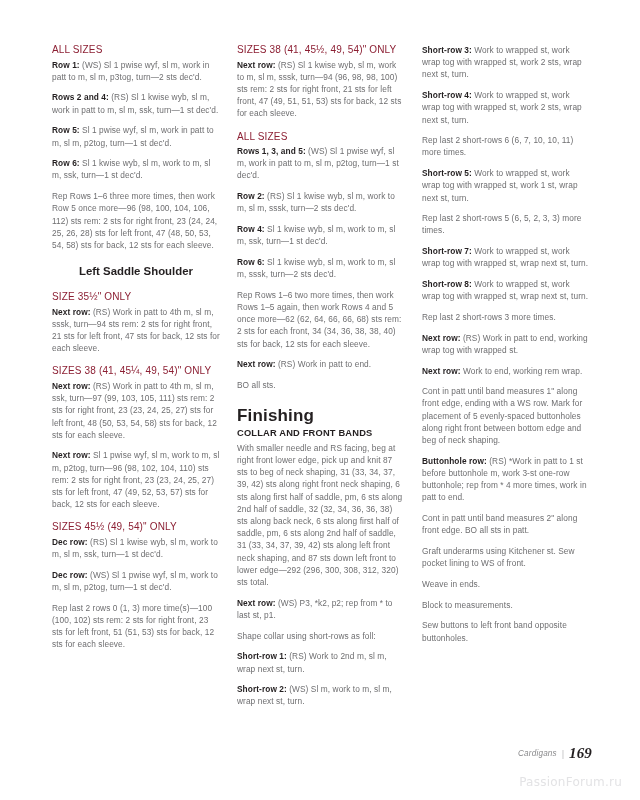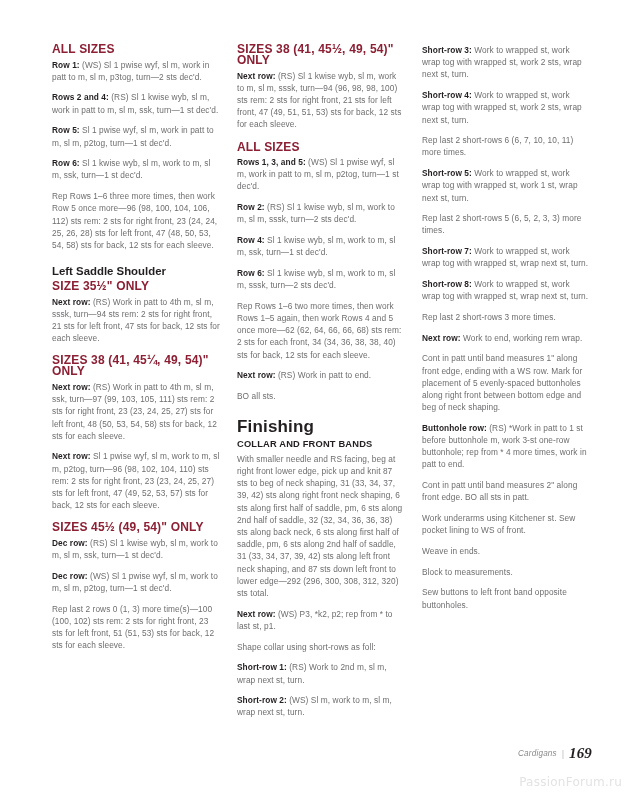--- a/index.html
+++ b/index.html
@@ -40,35 +40,36 @@
     text-align: left;
     letter-spacing: 0.01em;
   }
   .blk .lead {
     font-weight: bold;
     color: #231f20;
   }
   
   .h-size {
     margin: 0 0 3.5px 0;
-    font-size: 12px;
+    font-size: 10px;
     line-height: 11px;
-    font-weight: bold;
+    font-weight: normal;
     color: #8c1f33;
     letter-spacing: 0.015em;
   }
   .h-size.spaced { margin-top: 11px; }
   
   .h-sub {
-    margin: 13px 0 3px 0;
+    margin: 13px 0 13px 0;
     font-size: 11.4px;
     line-height: 14px;
     font-weight: bold;
     color: #231f20;
     letter-spacing: 0;
+    text-align: center;
   }
   
   .h-main {
     margin: 15px 0 1px 0;
     font-size: 17px;
     line-height: 20px;
     font-weight: bold;
     color: #231f20;
     letter-spacing: 0.01em;
   }
@@ -212,30 +213,31 @@
 
 
       <p class="blk"><span>Rep last 2 short-rows 5 (6, 5, 2, 3, 3) more times.</span></p>
 
       <p class="blk"><span class="lead">Short-row 7:</span><span> Work to wrapped st, work wrap tog with wrapped st, wrap next st, turn.</span></p>
 
       <p class="blk"><span class="lead">Short-row 8:</span><span> Work to wrapped st, work wrap tog with wrapped st, wrap next st, turn.</span></p>
 
       <p class="blk"><span>Rep last 2 short-rows 3 more times.</span></p>
 
+      <p class="blk"><span class="lead">Next row:</span><span> (RS) Work in patt to end, working wrap tog with wrapped st.</span></p>
 
       <p class="blk"><span class="lead">Next row:</span><span> Work to end, working rem wrap.</span></p>
 
       <p class="blk"><span>Cont in patt until band measures 1" along front edge, ending with a WS row. Mark for placement of 5 evenly-spaced buttonholes along right front between bottom edge and beg of neck shaping.</span></p>
 
       <p class="blk"><span class="lead">Buttonhole row:</span><span> (RS) *Work in patt to 1 st before buttonhole m, work 3-st one-row buttonhole; rep from * 4 more times, work in patt to end.</span></p>
 
       <p class="blk"><span>Cont in patt until band measures 2" along front edge. BO all sts in patt.</span></p>
 
-      <p class="blk"><span>Work underarms using Kitchener st. Sew pocket lining to WS of front.</span></p>
+      <p class="blk"><span>Graft underarms using Kitchener st. Sew pocket lining to WS of front.</span></p>
 
       <p class="blk"><span>Weave in ends.</span></p>
 
       <p class="blk"><span>Block to measurements.</span></p>
 
       <p class="blk"><span>Sew buttons to left front band opposite buttonholes.</span></p>
 
     </div>
 
   </div>

